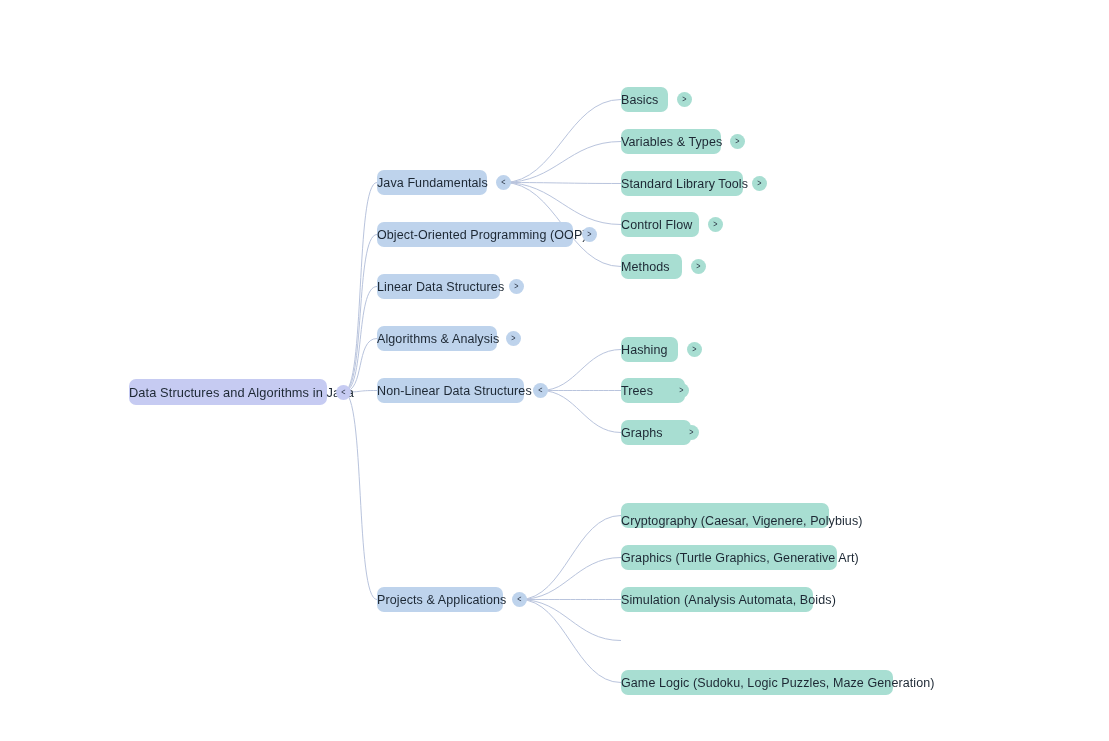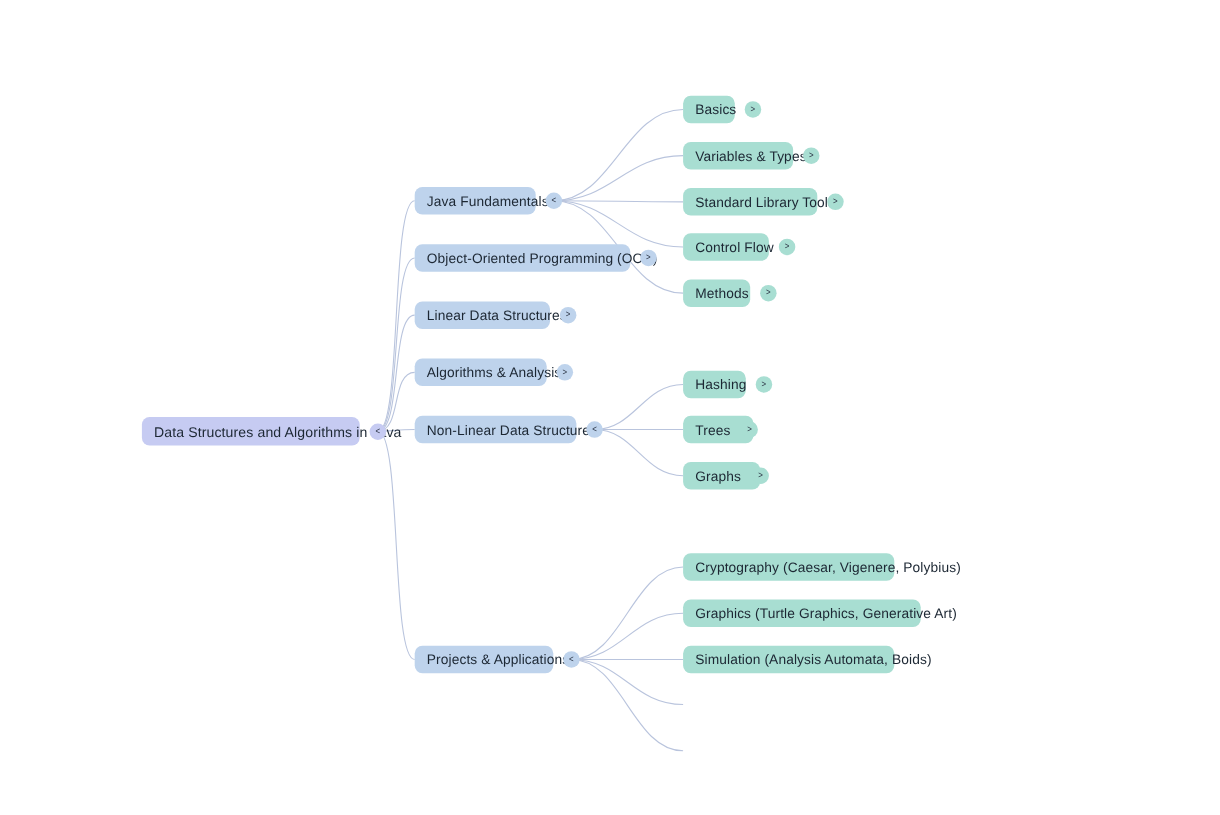--- a/index.html
+++ b/index.html
@@ -27,21 +27,21 @@
     width: 1109px;
     height: 741px;
     pointer-events: none;
   }
   .node {
     position: absolute;
     box-sizing: border-box;
     display: flex;
     align-items: center;
     border-radius: 7px;
-    padding: 0 11px;
+    padding: 0 0;
     height: 25px;
     white-space: nowrap;
     font-size: 12.5px;
     letter-spacing: 0.1px;
     color: #1c2733;
   }
   .node.root {
     background: #c6cbf2;
     height: 26px;
     font-size: 12.8px;
@@ -183,22 +183,25 @@
     </div>
     <div class="toggle t-leaf" style="left: 684px; top: 425px;">
       <span>&gt;</span>
     </div>
     <div class="node branch" style="left: 377px; top: 587px; width: 126px;">
       <span>Projects &amp; Applications</span>
     </div>
     <div class="toggle t-branch" style="left: 512px; top: 592px;">
       <span>&lt;</span>
     </div>
-    <div class="node leaf" style="left: 621px; top: 503px; width: 192px;">
+    <div class="node leaf" style="left: 621px; top: 503px; width: 208px; align-items: flex-end;">
       <span>Cryptography (Caesar, Vigenere, Polybius)</span>
     </div>
     <div class="node leaf" style="left: 621px; top: 545px; width: 216px;">
       <span>Graphics (Turtle Graphics, Generative Art)</span>
     </div>
     <div class="node leaf" style="left: 621px; top: 587px; width: 192px;">
       <span>Simulation (Analysis Automata, Boids)</span>
+    </div>
+    <div class="node leaf" style="left: 621px; top: 670px; width: 272px;">
+      <span>Game Logic (Sudoku, Logic Puzzles, Maze Generation)</span>
     </div>
   </div>
 
 </body></html>

